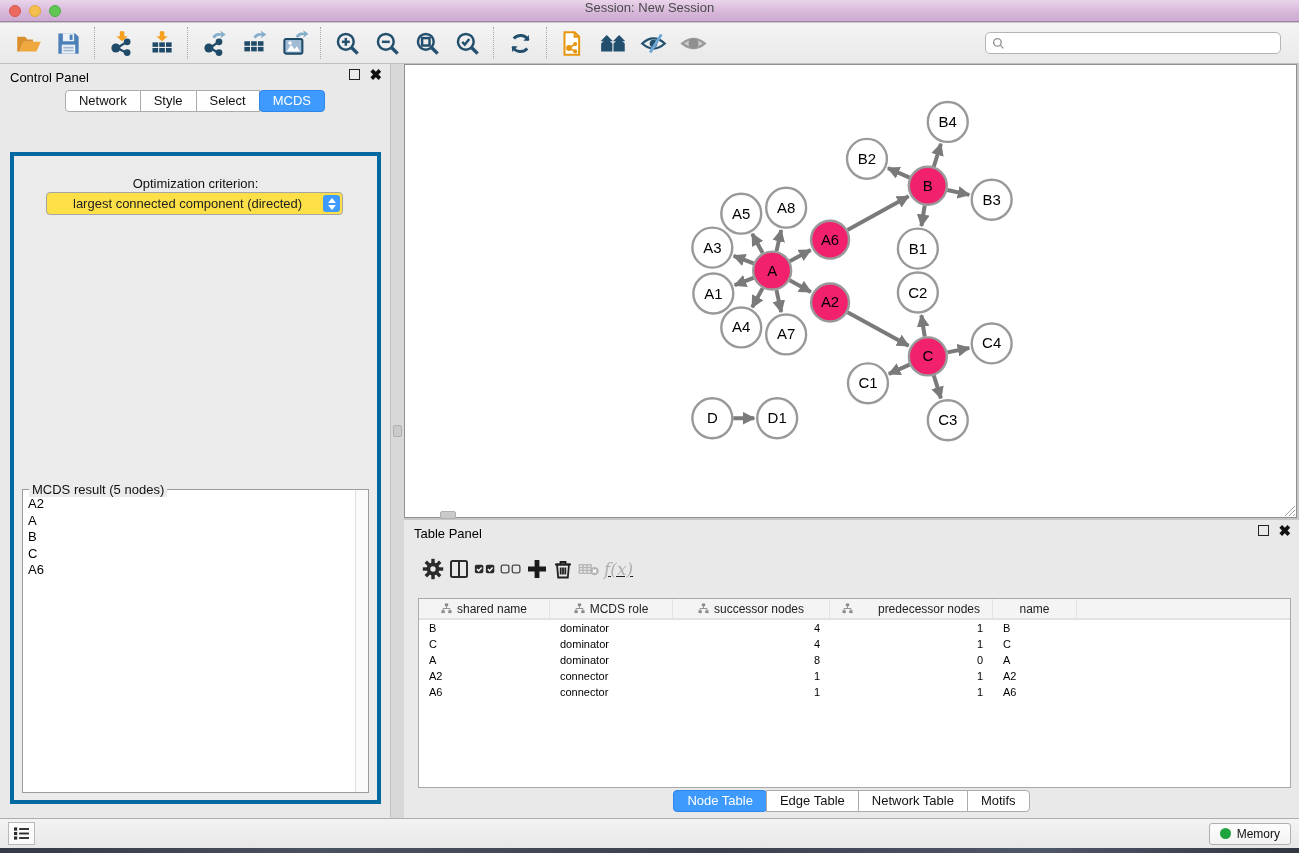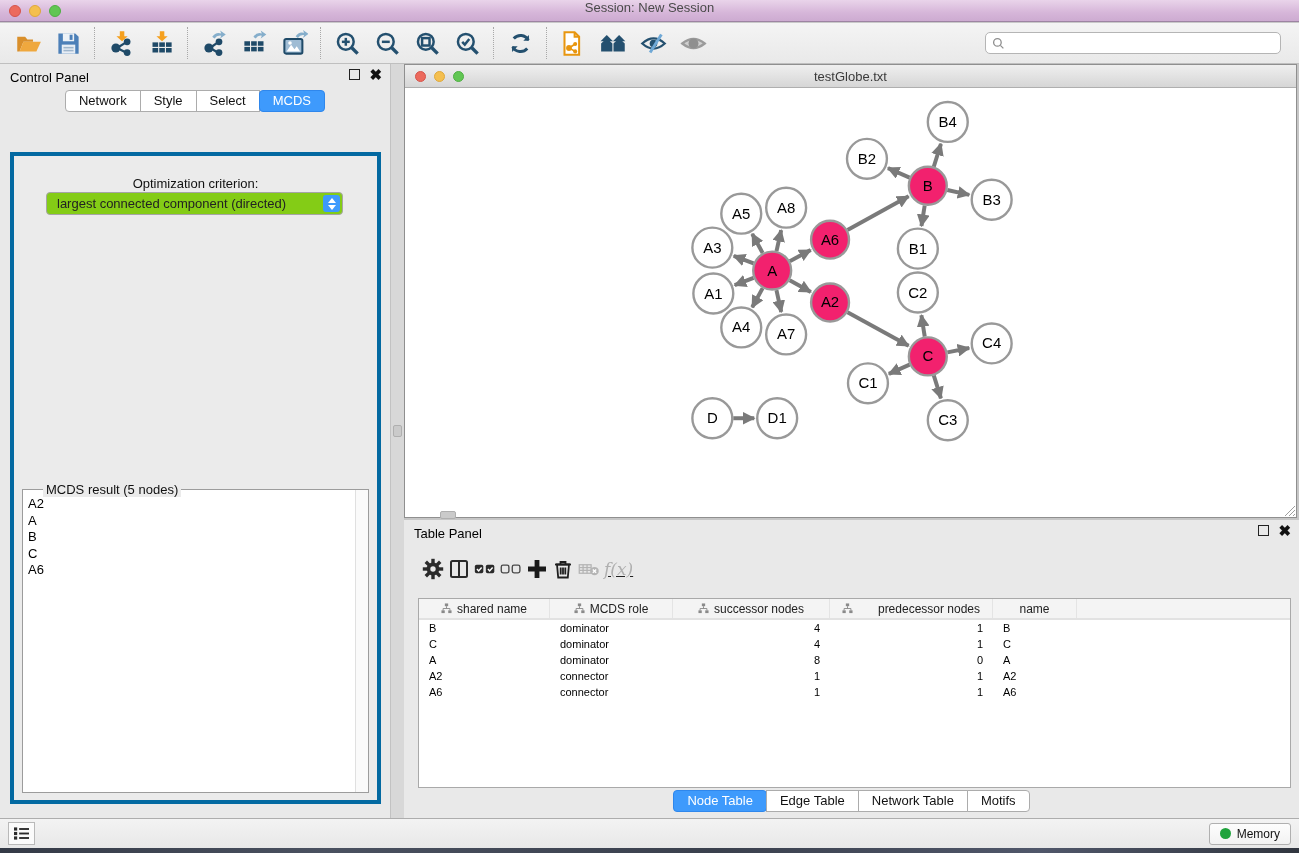--- a/index.html
+++ b/index.html
@@ -43,33 +43,33 @@
   .seg-tabs { display:flex; justify-content:center; }
   .seg-tab { height:22px; line-height:20px; padding:0 13px; background:#FFF; border:1px solid #ACACAC;
     margin-left:-1px; font-size:13px; color:#111; cursor:default; }
   .seg-tab:first-child { border-radius:4px 0 0 4px; margin-left:0; }
   .seg-tab:last-child { border-radius:0 4px 4px 0; }
   .seg-tab.active { background:#3E9AFC; border-color:#2F87EC; color:#FFF; border-radius:4px; }
 
   #cp-content { position:absolute; left:10px; right:9px; top:58px; bottom:14px;
     border:4px solid #0369a1; background:#EBEBEB;margin-top:30px; }
   #opt-label { text-align:center; margin-top:20px; font-size:13px; color:#111; }
-  #dropdown { position:absolute; left:32px; right:34px; top:36px; height:23px; background:#84cc16;
-    border:1px solid #A5A5A5; border-radius:4px; display:flex; align-items:center; padding-left:10px; font-size:13px;text-align:right; }
+  #dropdown { position:absolute; left:32px; right:34px; top:36px; height:23px; background:#fde047;
+    border:1px solid #A5A5A5; border-radius:4px; display:flex; align-items:center; padding-left:26px; font-size:13px;text-align:right; }
   #dd-stepper { position:absolute; right:2px; top:2px; bottom:2px; width:17px; background:#3E9AFC; border-radius:3px;
     display:flex; flex-direction:column; align-items:center; justify-content:center; gap:2px; }
   .chev-up { width:0; height:0; border-left:4px solid transparent; border-right:4px solid transparent; border-bottom:5px solid #FFF; }
   .chev-dn { width:0; height:0; border-left:4px solid transparent; border-right:4px solid transparent; border-top:5px solid #FFF; }
   .cp-buttons { position:absolute; left:0; right:0; top:70px; display:flex; justify-content:center; gap:12px; }
   .btn { height:22px; padding:0 14px; background:#FFF; border:1px solid #ABABAB; border-radius:4px;
     font-size:13px; color:#111; line-height:20px; }
 
   #result-fieldset { position:absolute; left:8px; right:8px; top:333px; bottom:7px;
     border:1px solid #9C9C9C; background:#FFF; }
-  #result-legend { position:absolute; left:20px; top:-8px; background:#EBEBEB; padding:0 3px; font-size:13px; color:#111; }
+  #result-legend { position:absolute; left:6px; top:-8px; background:#EBEBEB; padding:0 3px; font-size:13px; color:#111; }
   #result-list { position:absolute; left:1px; top:6px; bottom:1px; right:14px; overflow:hidden; }
   .result-item { font-size:13px; line-height:16.5px; padding-left:4px; color:#000; }
   #result-scroll { position:absolute; right:0; top:0; bottom:0; width:13px; background:#FAFAFA; border-left:1px solid #E0E0E0; }
 
   
   #divider-v { position:absolute; left:390px; top:0; width:14px; height:754px; background:#D8D8D8; border-left:1px solid #C2C2C2; }
   #divider-v .thumb { position:absolute; left:2px; top:361px; width:9px; height:12px; background:#CACACA; border:1px solid #AFAFAF; border-radius:2px; }
 
   
   #network-window { position:absolute; left:404px; top:0; width:893px; height:454px;
@@ -323,28 +323,20 @@
         <div id="result-scroll"></div>
       </div>
     </div>
   </div>
 
   <div id="divider-v">
       <div class="thumb"></div>
     </div>
 
   <div id="network-window">
-    <div id="net-titlebar">
-      <div class="lights">
-        <span class="light red"></span>
-        <span class="light yellow"></span>
-        <span class="light green"></span>
-      </div>
-      <span class="title">testGlobe.txt</span>
-    </div>
     <div id="net-canvas">
       <svg id="net-svg" viewBox="0 0 891 429" preserveAspectRatio="xMidYMid meet">
           <defs>
             <marker id="arrow" viewBox="0 0 4 4" refX="3.6" refY="2" markerWidth="3.2" markerHeight="3.2" orient="auto">
               <path d="M0 0 L4 2 L0 4 Z" fill="#7A7A7A"></path>
             </marker>
           </defs>
           <line x1="357.4445610618003" y1="164.43032195234252" x2="346.98875477892966" y2="145.2051297548061" stroke="#7A7A7A" stroke-width="4" marker-end="url(#arrow)"></line>
           <line x1="371.33860915637314" y1="162.47625879632093" x2="376.0105994701709" y2="141.4523023842309" stroke="#7A7A7A" stroke-width="4" marker-end="url(#arrow)"></line>
           <line x1="348.325077653959" y1="174.84127976735095" x2="328.47616069794714" y2="167.2325282675464" stroke="#7A7A7A" stroke-width="4" marker-end="url(#arrow)"></line>

